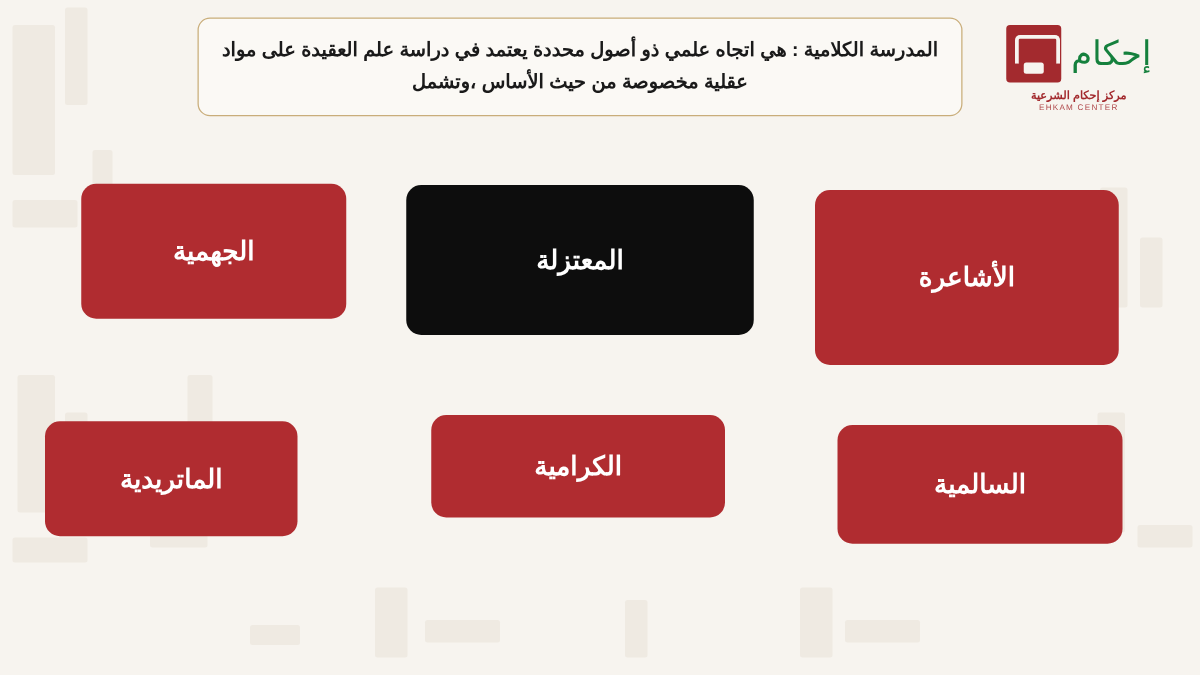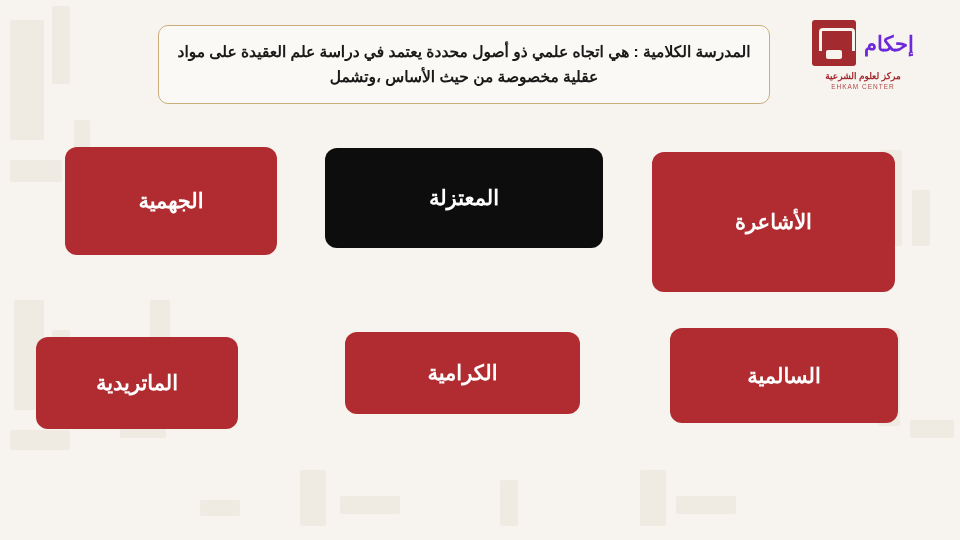--- a/index.html
+++ b/index.html
@@ -89,23 +89,23 @@
     content: "";
     position: absolute;
     left: 14px;
     top: 30px;
     width: 16px;
     height: 9px;
     background: #f7f4ef;
     border-radius: 2px;
   }
   .logo-word {
-    font-size: 21px;
-    font-weight: bold;
-    color: #6d28d9;
+    font-size: 27px;
+    font-weight: normal;
+    color: #15803d;
     letter-spacing: -1px;
     line-height: 1;
   }
   .logo-sub {
     margin-top: 5px;
     font-size: 9px;
     color: #a32a2e;
     font-weight: bold;
     letter-spacing: 0.5px;
   }
@@ -113,21 +113,21 @@
     margin-top: 2px;
     font-size: 6.5px;
     color: #a32a2e;
     letter-spacing: 1px;
     opacity: .85;
   }
 
   
   .definition-box {
     position: absolute;
-    top: 25px;
+    top: 14px;
     right: 190px;
     width: 612px;
     box-sizing: border-box;
     border: 1.5px solid #c9ad7a;
     border-radius: 10px;
     background: #fbf9f5;
     padding: 13px 18px 14px 18px;
     text-align: center;
   }
   .definition-text {
@@ -150,23 +150,23 @@
     color: #ffffff;
     font-size: 21px;
     font-weight: bold;
     text-align: center;
     direction: rtl;
   }
   .box.red   { background: #b02c30; }
   .box.black { background: #0d0d0d; }
 
   .pos-asharia    { right: 65px;  top: 152px; width: 243px; height: 140px; }
-  .pos-mutazila   { right: 357px; top: 148px; width: 278px; height: 100px; }
+  .pos-mutazila   { right: 357px; top: 148px; width: 278px; height: 120px; }
   .pos-jahmiyya   { right: 683px; top: 147px; width: 212px; height: 108px; }
-  .pos-salimiyya  { right: 62px;  top: 328px; width: 228px; height: 95px;  }
+  .pos-salimiyya  { right: 62px;  top: 340px; width: 228px; height: 95px;  }
   .pos-karramiyya { right: 380px; top: 332px; width: 235px; height: 82px;  }
   .pos-maturidiya { right: 722px; top: 337px; width: 202px; height: 92px;  }
 </style>
 </head>
 <body>
 
 <div class="bg-deco">
   <span class="d1"></span>
     <span class="d2"></span>
     <span class="d3"></span>
@@ -187,21 +187,21 @@
     <span class="d18"></span>
     <span class="d19"></span>
     <span class="d20"></span>
 </div>
 
 <div class="logo">
   <div class="logo-row">
     <div class="logo-mark"></div>
     <div class="logo-word">إحكام</div>
   </div>
-  <div class="logo-sub">مركز لعلوم الشرعية</div>
+  <div class="logo-sub">مركز إحكام الشرعية</div>
   <div class="logo-sub2">EHKAM CENTER</div>
 </div>
 
 <div class="definition-box">
   <p class="definition-text">المدرسة الكلامية :  هي اتجاه علمي ذو أصول محددة يعتمد في دراسة علم العقيدة على مواد عقلية مخصوصة من حيث الأساس ،وتشمل</p>
 </div>
 
 <div class="box red pos-asharia">
   <span>الأشاعرة</span>
 </div>

